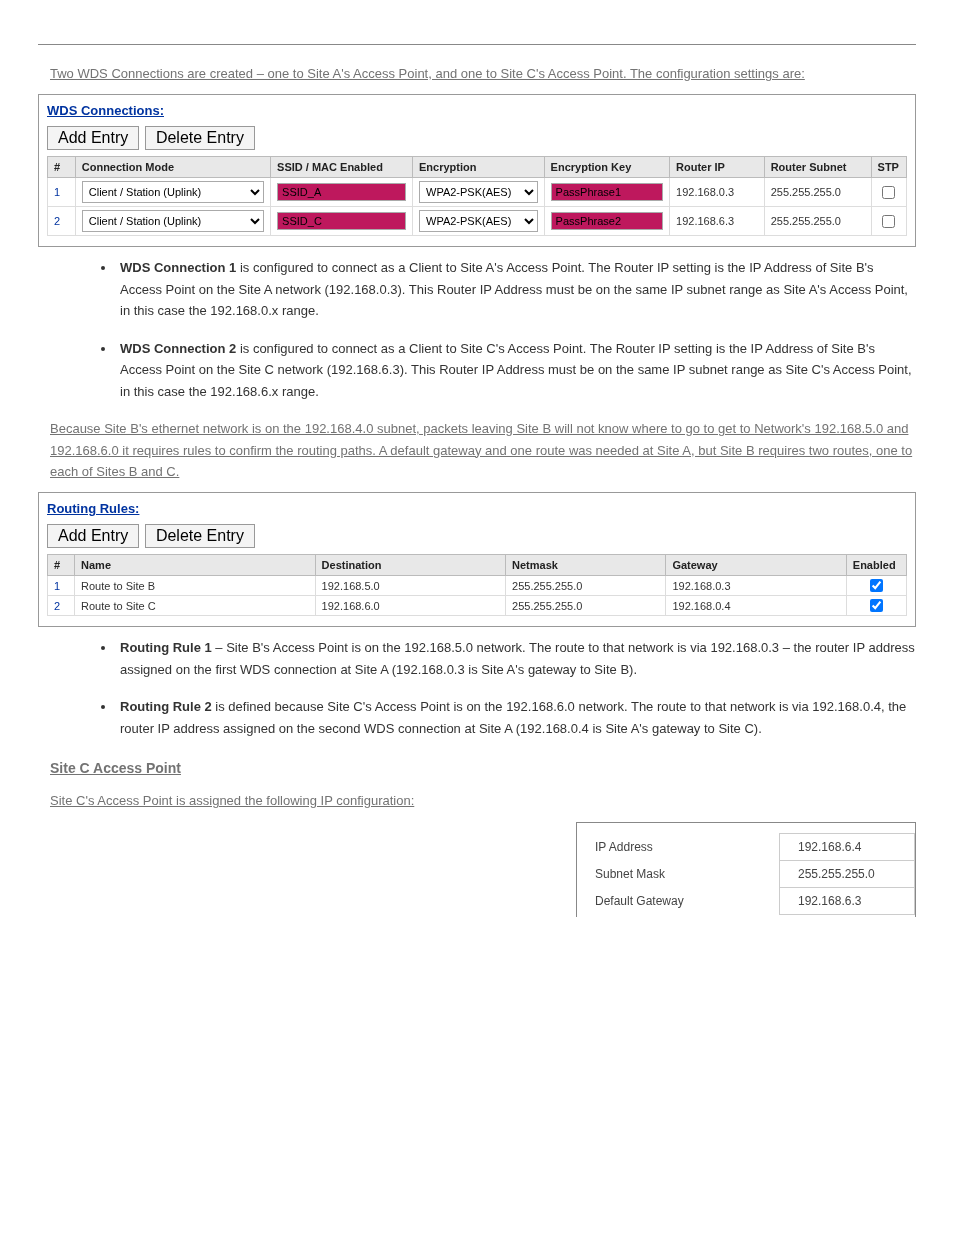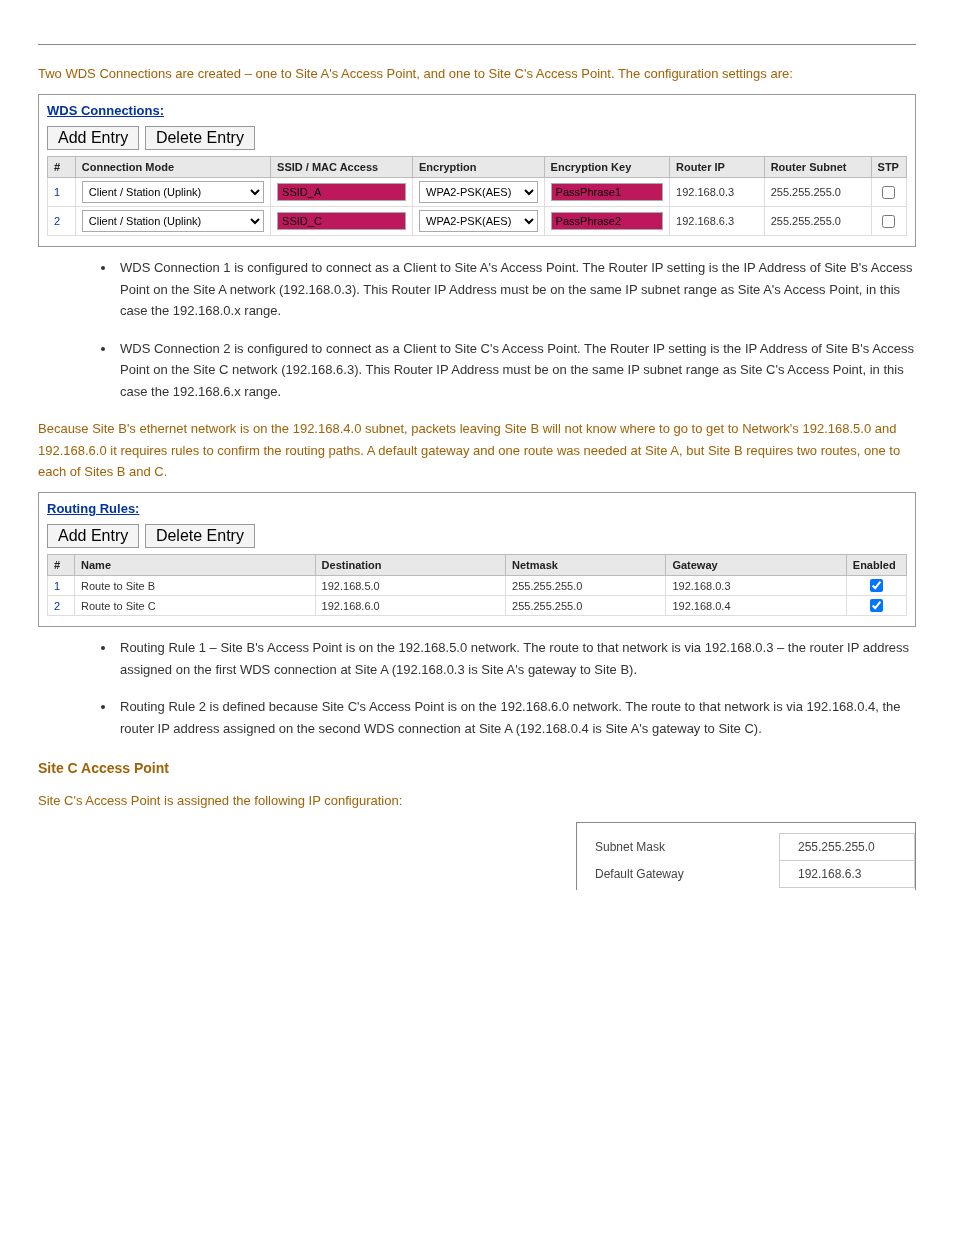--- a/index.html
+++ b/index.html
@@ -17,37 +17,38 @@
   padding: 40px 38px 40px 38px;
 }
 .top-rule {
   border-top: 1px solid #888;
   margin-top: 4px;
   margin-bottom: 18px;
 }
 .para {
   font-size: 13px;
   line-height: 1.65;
-  color: #a16207;
-  margin: 8px 0 10px 0;
+  color: #737373;
+  margin: 8px 0 10px 12px;
   text-align: left;
+  text-decoration: underline;
 }
 ul.bullets {
   margin: 4px 0 8px 0;
   padding-left: 78px;
 }
 ul.bullets li {
   font-size: 13px;
   line-height: 1.65;
   margin-bottom: 16px;
   padding-left: 4px;
   text-align: left;
 }
 ul.bullets li .b-head {
-  font-weight: normal;
+  font-weight: bold;
 }
 .panel {
   border: 1px solid #999;
   background: #fff;
   margin: 6px 0 10px 0;
   box-sizing: border-box;
   width: 100%;
 }
 .panel-pad {
   padding: 6px 8px 10px 8px;
@@ -164,21 +165,21 @@
             <col style="width:128px">
             <col style="width:122px">
             <col style="width:92px">
             <col style="width:104px">
             <col style="width:28px">
         </colgroup>
         <thead>
           <tr>
             <th>#</th>
             <th>Connection Mode</th>
-            <th>SSID / MAC Access</th>
+            <th>SSID / MAC Enabled</th>
             <th>Encryption</th>
             <th>Encryption Key</th>
             <th>Router IP</th>
             <th>Router Subnet</th>
             <th>STP</th>
           </tr>
         </thead>
         <tbody>
           <tr>
             <td class="rownum">1</td>
@@ -273,20 +274,24 @@
     <li><span class="b-head">Routing Rule 2</span><span> is defined because Site C's Access Point is on the 192.168.6.0 network. The route to that network is via 192.168.0.4, the router IP address assigned on the second WDS connection at Site A (192.168.0.4 is Site A's gateway to Site C).</span></li>
   </ul>
 
 
   <p class="para" style="font-weight:bold; font-size:14px; margin-top:18px">Site C Access Point</p>
   <p class="para">Site C's Access Point is assigned the following IP configuration:</p>
 
   <div class="site-c-box">
     <table class="site-c-table">
       <tbody>
+          <tr>
+        <td>IP Address</td>
+        <td class="val">192.168.6.4</td>
+      </tr>
       <tr>
         <td>Subnet Mask</td>
         <td class="val">255.255.255.0</td>
       </tr>
       <tr>
         <td>Default Gateway</td>
         <td class="val">192.168.6.3</td>
       </tr>
     </tbody>
       </table>

